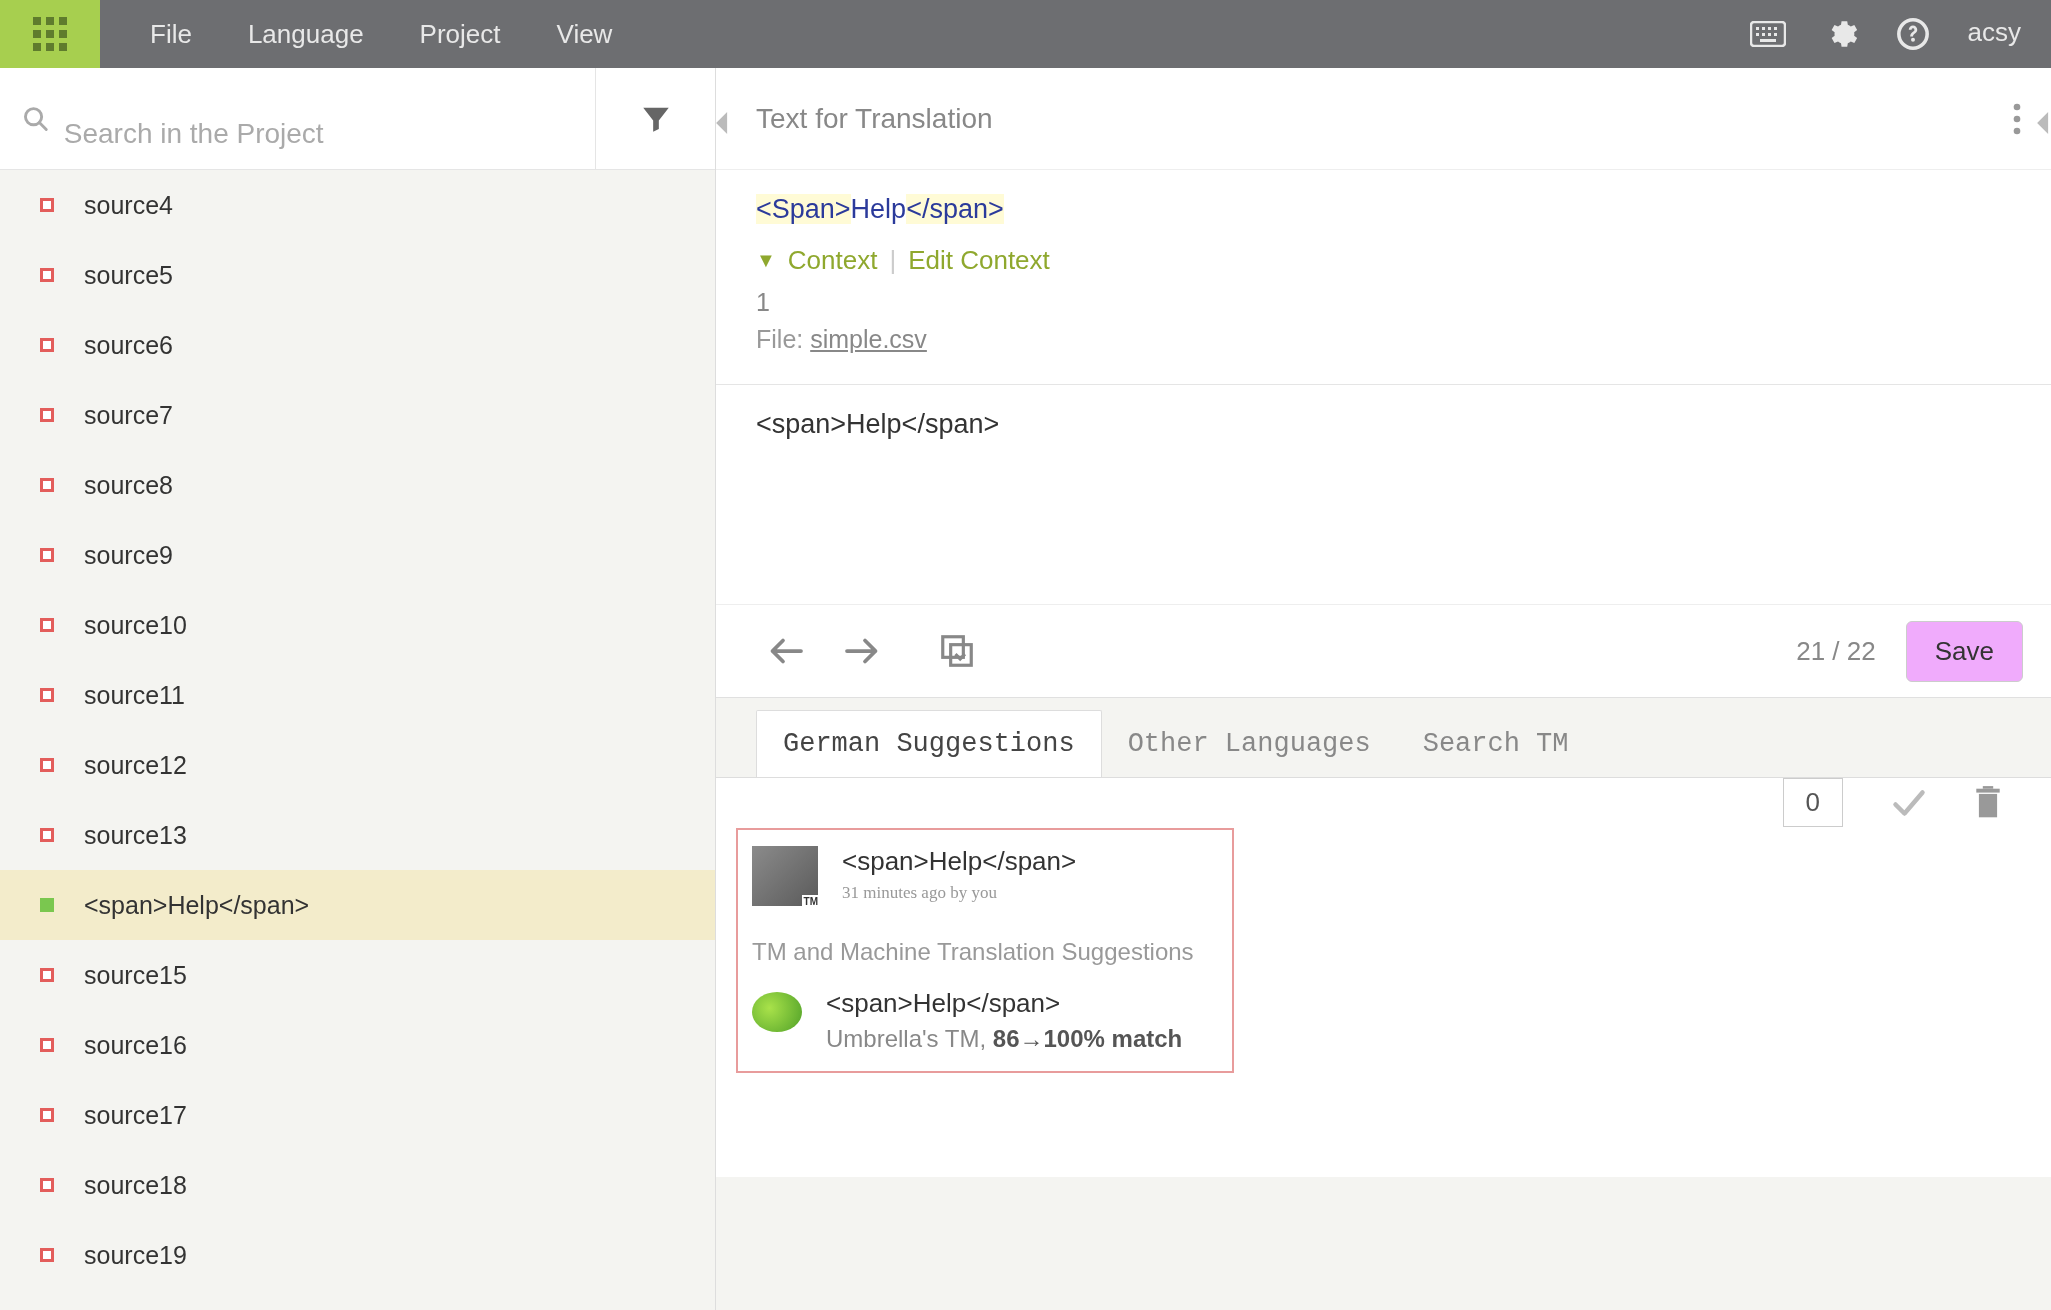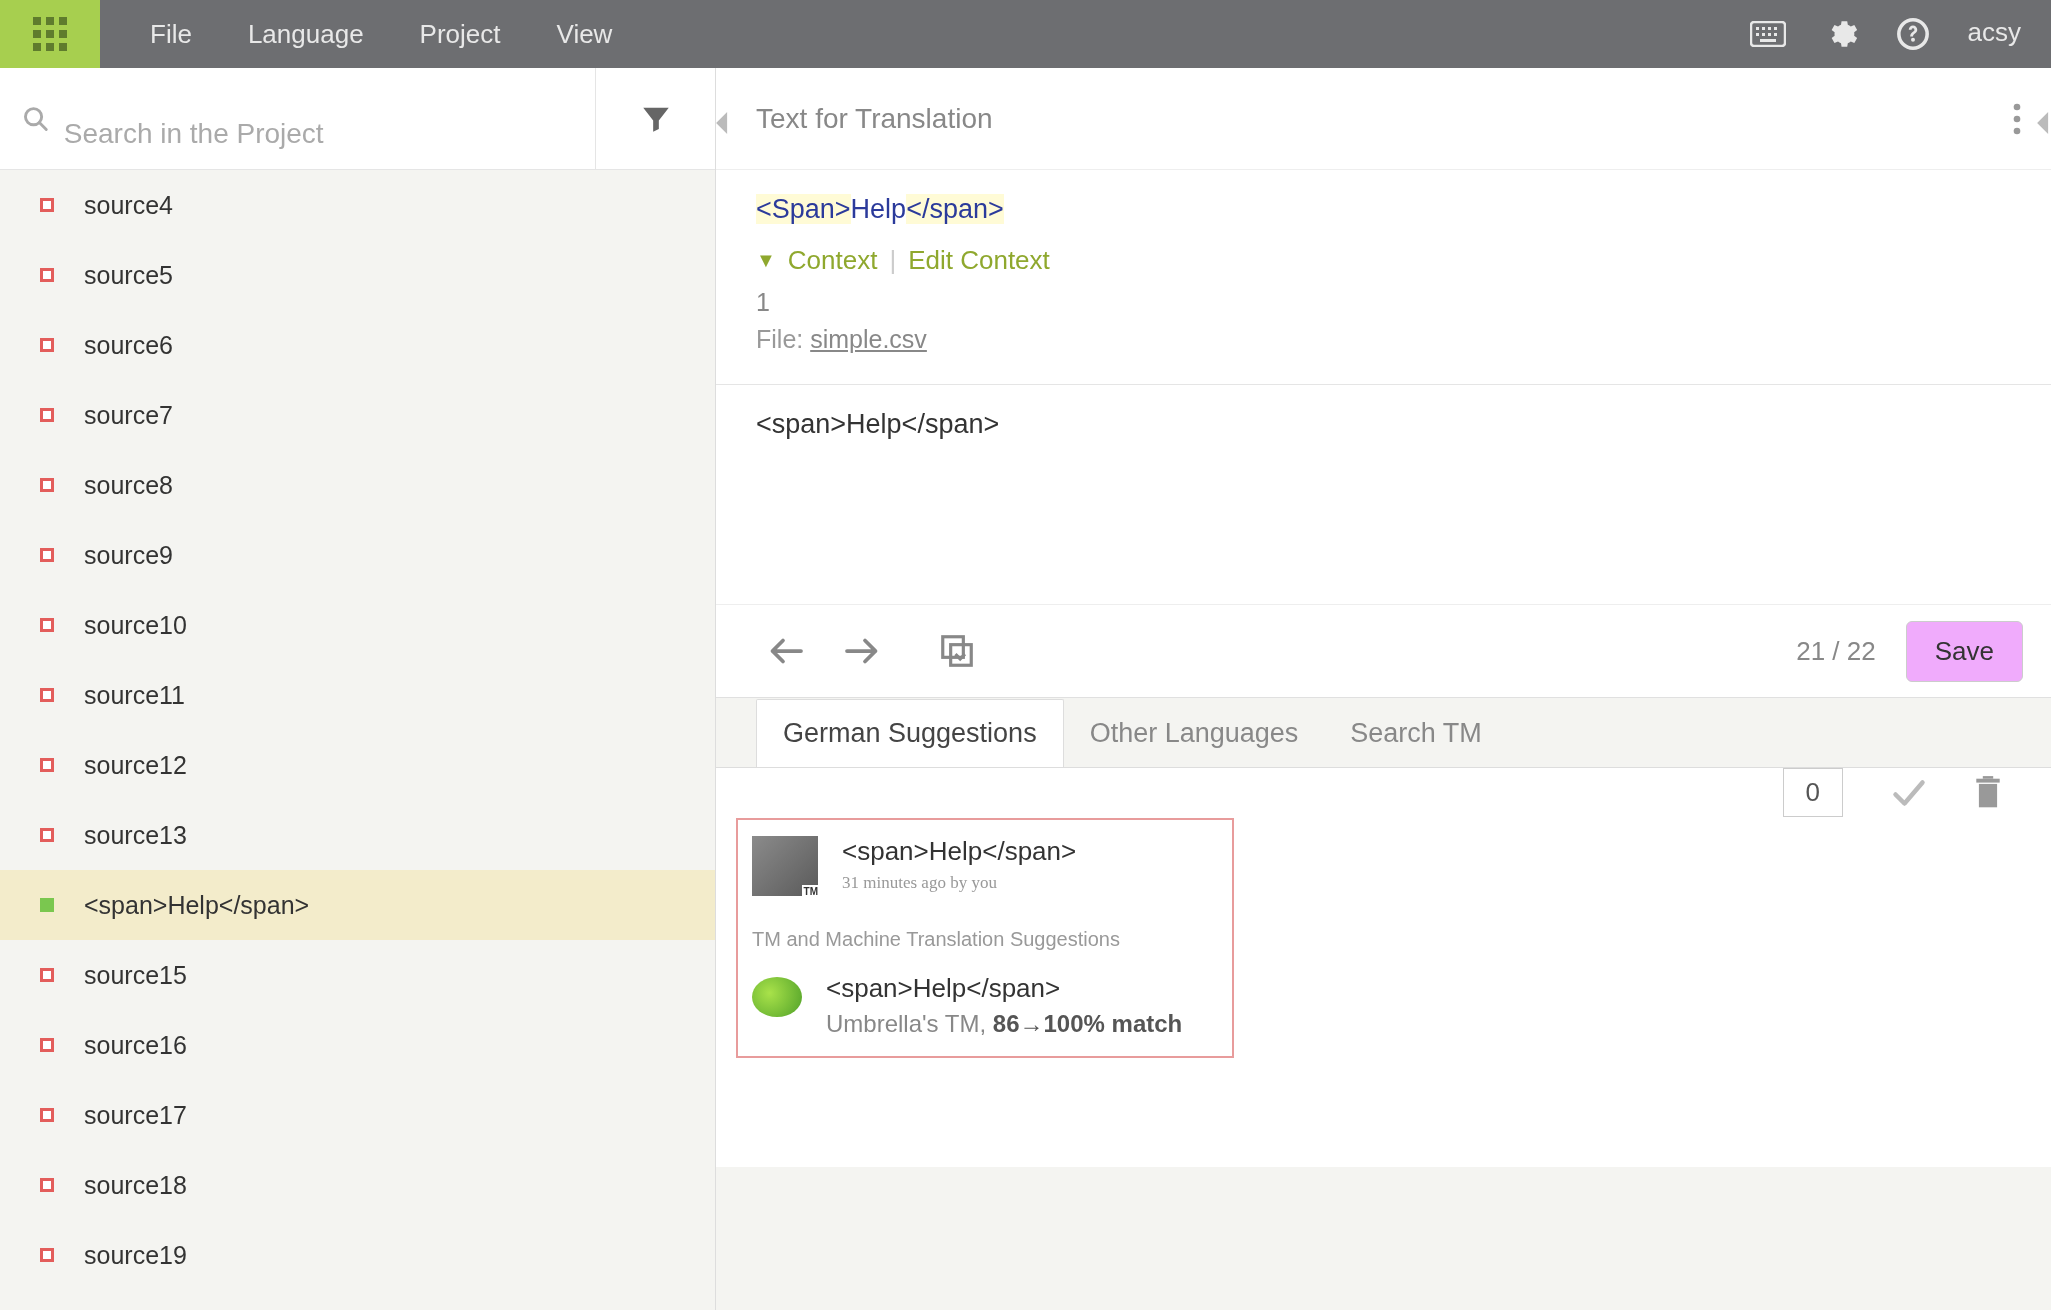--- a/index.html
+++ b/index.html
@@ -60,31 +60,31 @@
 
 .action-row { border-top: 1px solid #eee; border-bottom: 1px solid #e0e0e0; height: 94px; display: flex; align-items: center; padding: 0 28px 0 28px; background: #fff; }
 .nav-arrows { display: flex; gap: 40px; align-items: center; margin-left: 24px; }
 .nav-btn { cursor: pointer; color: #888; }
 .copy-btn { margin-left: 58px; cursor: pointer; color: #888; }
 .counter { margin-left: auto; color: #888; font-size: 26px; }
 .save-btn { margin-left: 30px; border: 1px solid #ccc; background: #f0abfc; padding: 14px 28px; font-size: 26px; border-radius: 6px; cursor: pointer; color: #333; }
 
 
 .suggestions-area { flex: 1; background: #f4f4f1; }
-.tabs { display: flex; padding-left: 40px; padding-top: 1px; align-items: center; }
+.tabs { display: flex; padding-left: 40px; padding-top: 12px; align-items: center; font-family: Liberation Mono, monospace; }
 .tab { padding: 18px 26px; font-size: 27px; color: #888; cursor: pointer; }
 .tab.active { background: #fff; border: 1px solid #ddd; border-bottom: none; color: #444; border-radius: 2px 2px 0 0; }
 .sug-body { background: #fff; border-top: 1px solid #ddd; padding: 0; min-height: 400px; }
 .sug-box { border: 2px solid #e89c9c; margin: 20px 0 0 20px; width: 498px; }
 .sug-item { display: flex; padding: 16px 14px 18px 14px; gap: 24px; }
 .avatar { width: 66px; height: 60px; background: linear-gradient(135deg,#8b8b8b,#5a5a5a); position: relative; }
 .avatar .tm-mark { position: absolute; right: -2px; bottom: -2px; background: #fff; color: #333; font-size: 10px; padding: 1px 2px; font-weight: bold; }
 .sug-text { font-size: 26px; color: #333; }
 .sug-meta { font-size: 17px; color: #999; margin-top: 6px; font-family: Liberation Serif, serif; }
-.tm-head { padding: 14px 14px 12px 14px; font-size: 20px; color: #999; }
+.tm-head { padding: 14px 14px 12px 14px; font-size: 24px; color: #999; }
 .tm-row { display: flex; padding: 10px 14px 18px 14px; gap: 24px; align-items: flex-start; }
 .tm-icon { width: 50px; height: 40px; border-radius: 50%; background: radial-gradient(circle at 35% 40%, #a9e24a, #4fa028); margin-top: 4px; }
 .tm-meta { font-size: 24px; color: #888; margin-top: 6px; }
 .tm-meta b { color: #555; font-weight: 600; }
 
 .sug-actions { position: absolute; right: 50px; top: 0; display: flex; align-items: center; gap: 48px; }
 .sug-panel-wrap { position: relative; padding-top: 30px; }
 .vote-box { border: 1px solid #ccc; padding: 8px 22px; font-size: 26px; color: #555; background: #fff; }
 .chk-icon { color: #bbb; cursor: pointer; }
 .trash-icon { color: #999; cursor: pointer; }

